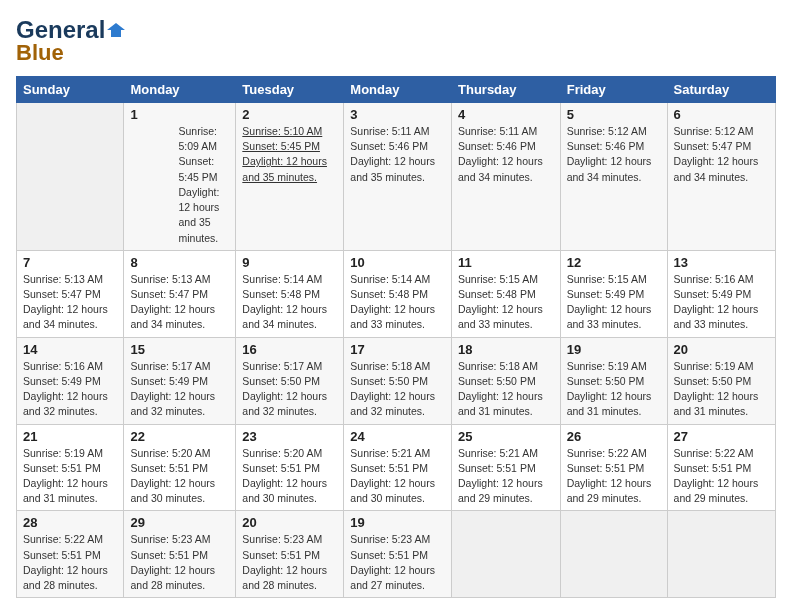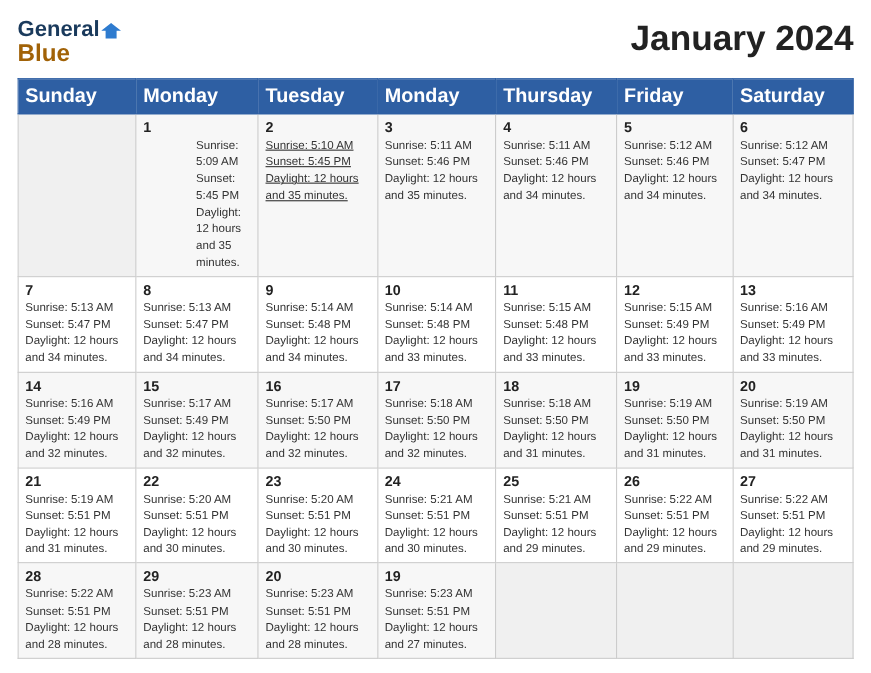--- a/index.html
+++ b/index.html
@@ -36,21 +36,21 @@
     table {
       width: 100%;
       border-collapse: collapse;
       font-size: 11px;
     }
     thead tr th {
       background: #2e5fa3;
       color: #fff;
       text-align: left;
       padding: 5px 6px;
-      font-size: 18px;
+      font-size: 13px;
       font-weight: bold;
       border: 1px solid #2e5fa3;
     }
     tbody tr td {
       border: 1px solid #ccc;
       vertical-align: top;
       padding: 4px 6px;
       width: 113px;
       min-height: 80px;
       background: #fff;
@@ -76,29 +76,28 @@
     .empty-cell {
       background: #f0f0f0 !important;
     }
   </style>
 </head>
 <body>
 
 <div class="header">
   <div class="logo">
     <div style="display:flex;align-items:center;gap:2px;">
-      <span style="font-size:20px;font-weight:bold;color:#1a3a5c;">General</span>
+      <span style="font-size:24px;font-weight:bold;color:#1a3a5c;">General</span>
       <svg width="18" height="18" viewBox="0 0 18 18">
         <polygon points="9,2 18,9 14,9 14,16 4,16 4,9 0,9" fill="#2e7bcf"></polygon>
       </svg>
     </div>
     <span style="font-size:22px;font-weight:bold;color:#a16207;margin-top:-4px;">Blue</span>
   </div>
   <div class="title-block">
-    <div class="month-year">January 2024</div>
   </div>
 </div>
 
 <table>
   <thead>
     <tr id="weekday-header">
     <th>Sunday</th>
         <th>Monday</th>
         <th>Tuesday</th>
         <th>Monday</th>

